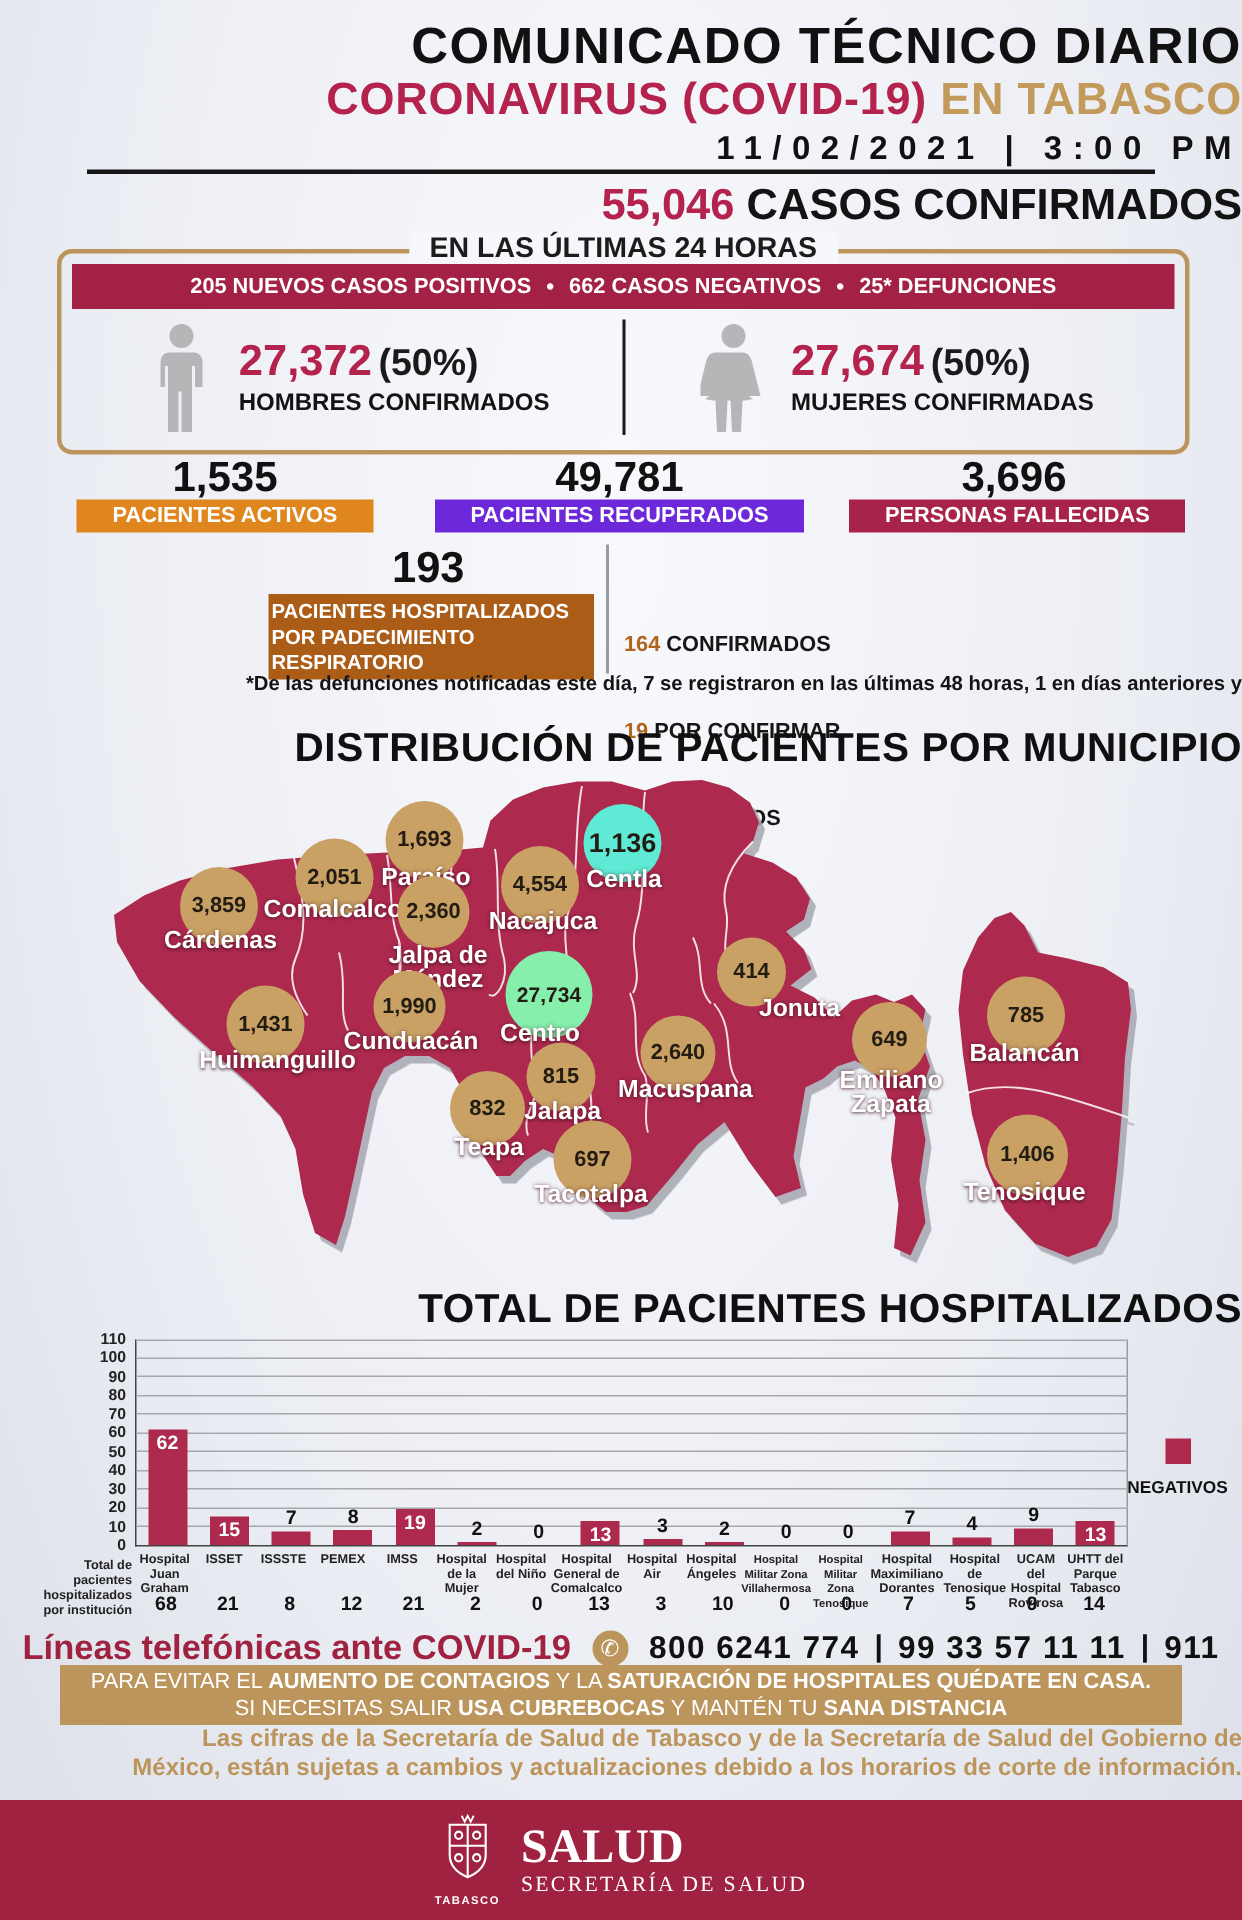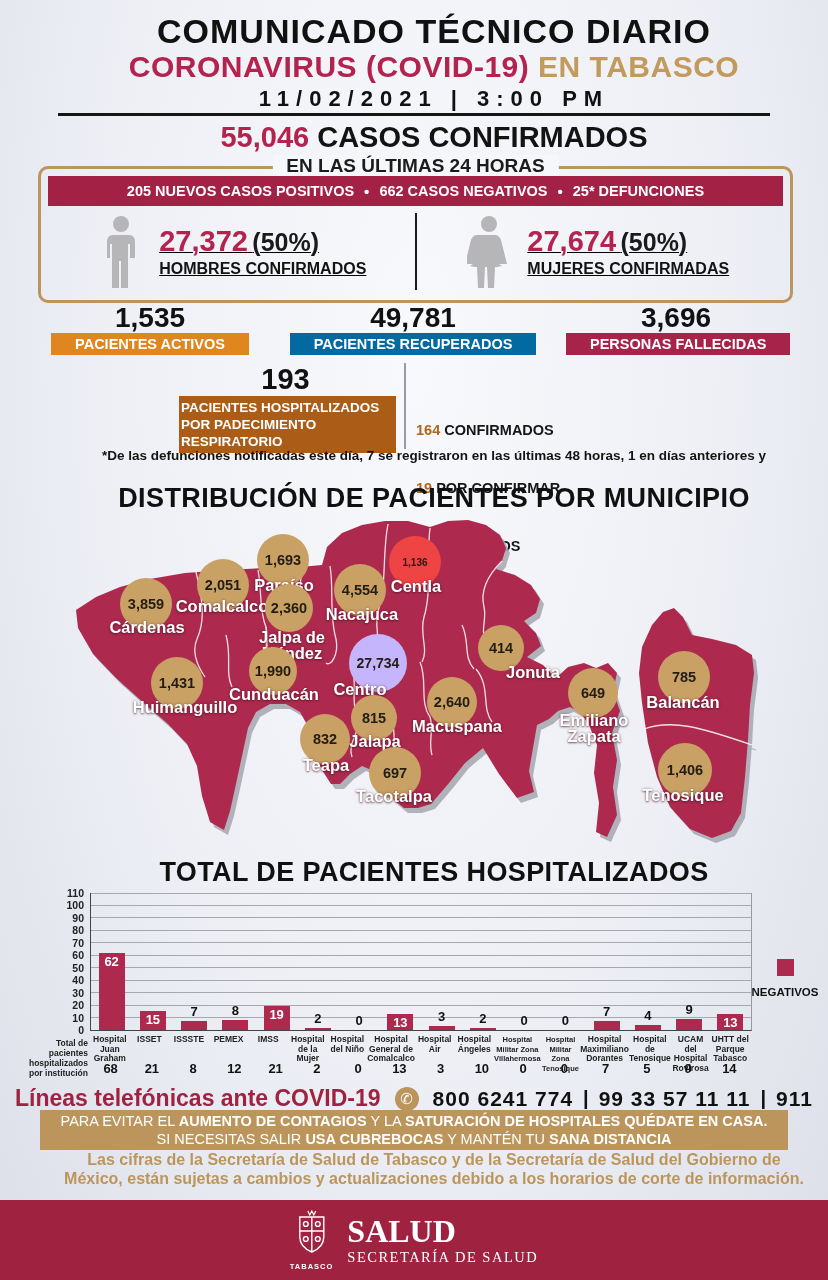--- a/index.html
+++ b/index.html
@@ -1,40 +1,40 @@
 <!DOCTYPE html>
 <html><head>
 <meta charset="utf-8">
 <style>
   html,body{margin:0;padding:0;}
   body{width:828px;height:1280px;overflow:hidden;
        font-family:"Liberation Sans",sans-serif;
        background:radial-gradient(ellipse at 50% 28%, #f8f9fc 0%, #edeff5 55%, #dcdfe8 100%);}
   .page{position:relative;width:828px;height:1280px;}
   .abs{position:absolute;}
-  .ctr{left:0;right:0;text-align:center;padding-left:40px;}
+  .ctr{left:0;right:0;text-align:right;padding-left:40px;}
 
   
   .h-title{top:12px;font-size:34px;font-weight:800;letter-spacing:1px;color:#111;}
   .h-sub{top:50px;font-size:30px;font-weight:800;letter-spacing:.5px;}
   .h-sub .cv{color:#b4224e;} .h-sub .tb{color:#c29a5c;}
   .h-date{top:86px;font-size:22px;font-weight:800;letter-spacing:7px;color:#111;}
   .h-rule{top:113px;left:58px;width:712px;height:3px;background:#161616;}
 
   .conf-line{top:121px;font-size:29px;font-weight:800;}
   .conf-line .num{color:#b4224e;} .conf-line .lbl{color:#131313;}
 
   
   .goldbox{top:166px;left:38px;width:749px;height:131px;border:3px solid #bc955c;border-radius:10px;}
   .chip24{position:absolute;top:-14px;left:50%;transform:translateX(-50%);
           background:#f6f7fa;padding:0 14px;font-size:19px;font-weight:700;color:#1c1c1c;white-space:nowrap;}
   .redbanner{position:absolute;top:7px;left:7px;right:7px;height:30px;background:#a32145;
              color:#fff;font-weight:800;font-size:14.5px;display:flex;align-items:center;justify-content:center;gap:10px;white-space:nowrap;}
   .redbanner .bullet{font-size:15px;}
-  .genders{position:absolute;top:40px;left:10px;right:10px;bottom:6px;display:flex;text-decoration:underline;}
+  .genders{position:absolute;top:40px;left:10px;right:10px;bottom:6px;display:flex;}
   .gh{flex:1;display:flex;align-items:center;justify-content:center;gap:16px;}
   .gdivider{width:2px;background:#1a1a1a;margin:4px 0;}
   .gnum{font-size:29px;font-weight:800;color:#b4224e;}
   .gpct{font-size:25px;font-weight:600;color:#1a1a1a;}
   .glabel{font-size:16px;font-weight:800;color:#131313;margin-top:2px;white-space:nowrap;}
   .gicon svg{display:block;}
 
   
   .stat{position:absolute;top:303px;text-align:center;}
   .stat .snum{font-size:28px;font-weight:800;color:#111;line-height:30px;}
@@ -164,21 +164,21 @@
           <span class="gnum">27,674</span>
           <span class="gpct">(50%)</span>
           <div class="glabel">MUJERES CONFIRMADAS</div>
         </span>
       </div>
     </div>
   </div>
 
   <div id="stats-row">
       <div class="stat abs" style="left: 45px; width: 210px;"><div class="snum">1,535</div><div class="schip" style="background: rgb(224, 134, 31);">PACIENTES ACTIVOS</div></div>
-      <div class="stat abs" style="left: 288px; width: 250px;"><div class="snum">49,781</div><div class="schip" style="background: #0369a1;">PACIENTES RECUPERADOS</div></div>
+      <div class="stat abs" style="left: 288px; width: 250px;"><div class="snum">49,781</div><div class="schip" style="background: #6d28d9;">PACIENTES RECUPERADOS</div></div>
       <div class="stat abs" style="left: 566px; width: 220px;"><div class="snum">3,696</div><div class="schip" style="background: rgb(168, 35, 73);">PERSONAS FALLECIDAS</div></div>
     </div>
 
   <div class="abs hosp-num">193</div>
   <div class="abs hosp-box">
     <div>PACIENTES HOSPITALIZADOS</div>
     <div>POR PADECIMIENTO RESPIRATORIO</div>
   </div>
   <div class="abs hosp-div"></div>
   <div class="abs breakdown" id="breakdown">
@@ -231,33 +231,33 @@
         </div>
         <div class="muni-circle" style="left: 289px; top: 93px; width: 48px; height: 48px; font-size: 14.5px; background: rgb(201, 161, 100);">2,360</div>
         <div class="muni-label" style="left: 292px; top: 130px;">
           <div>Jalpa de</div>
           <div>Méndez</div>
         </div>
         <div class="muni-circle" style="left: 360px; top: 75px; width: 52px; height: 52px; font-size: 14.5px; background: rgb(201, 161, 100);">4,554</div>
         <div class="muni-label" style="left: 362px; top: 99px;">
           <div>Nacajuca</div>
         </div>
-        <div class="muni-circle" style="left: 415px; top: 47px; width: 52px; height: 52px; font-size: 10px; background: #ef4444;">1,136</div>
+        <div class="muni-circle" style="left: 415px; top: 47px; width: 52px; height: 52px; font-size: 18px; background: #5eead4;">1,136</div>
         <div class="muni-label" style="left: 416px; top: 71px;">
           <div>Centla</div>
         </div>
         <div class="muni-circle" style="left: 177px; top: 168px; width: 52px; height: 52px; font-size: 14.5px; background: rgb(201, 161, 100);">1,431</div>
         <div class="muni-label" style="left: 185px; top: 192px;">
           <div>Huimanguillo</div>
         </div>
         <div class="muni-circle" style="left: 273px; top: 156px; width: 48px; height: 48px; font-size: 14.5px; background: rgb(201, 161, 100);">1,990</div>
         <div class="muni-label" style="left: 274px; top: 179px;">
           <div>Cunduacán</div>
         </div>
-        <div class="muni-circle" style="left: 378px; top: 148px; width: 58px; height: 58px; font-size: 14px; background: #c4b5fd;">27,734</div>
+        <div class="muni-circle" style="left: 366px; top: 148px; width: 58px; height: 58px; font-size: 14px; background: #86efac;">27,734</div>
         <div class="muni-label" style="left: 360px; top: 174px;">
           <div>Centro</div>
         </div>
         <div class="muni-circle" style="left: 501px; top: 133px; width: 46px; height: 46px; font-size: 14.5px; background: rgb(201, 161, 100);">414</div>
         <div class="muni-label" style="left: 533px; top: 157px;">
           <div>Jonuta</div>
         </div>
         <div class="muni-circle" style="left: 452px; top: 187px; width: 50px; height: 50px; font-size: 14.5px; background: rgb(201, 161, 100);">2,640</div>
         <div class="muni-label" style="left: 457px; top: 211px;">
           <div>Macuspana</div>

